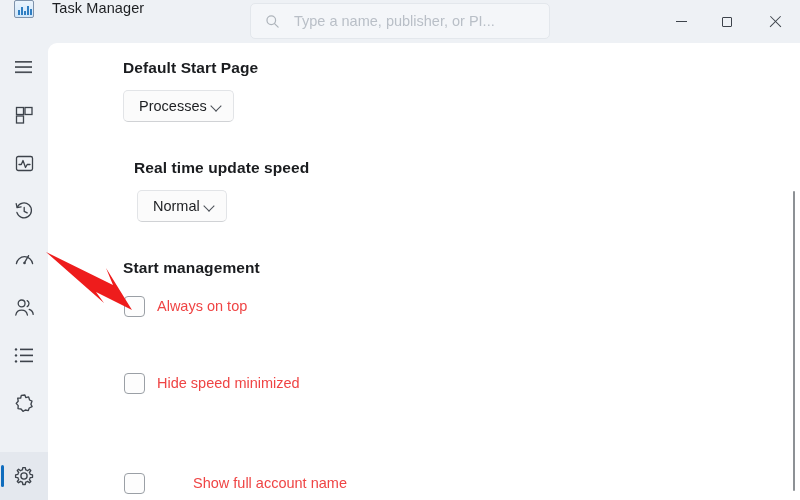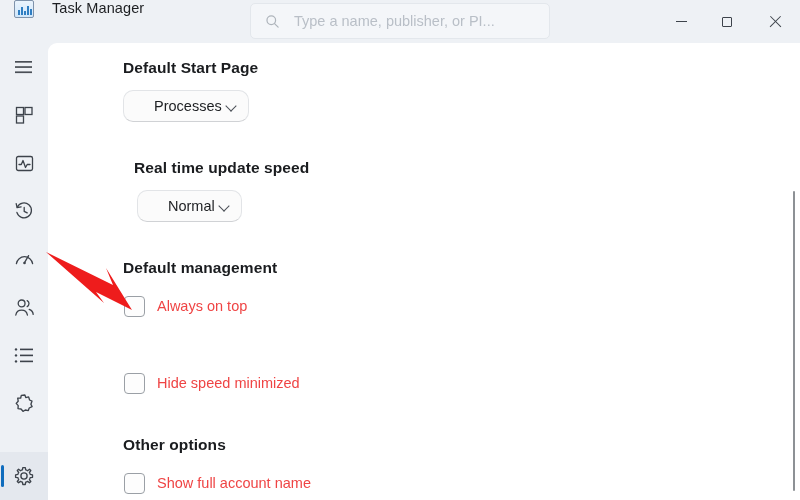--- a/index.html
+++ b/index.html
@@ -116,23 +116,23 @@
     color: #1a1c1f;
     letter-spacing: .1px;
     white-space: nowrap;
   }
   .combo {
     position: absolute;
     height: 32px;
     background: #fbfbfb;
     border: 1px solid #e2e4e7;
     border-bottom-color: #d0d2d5;
-    border-radius: 10px;
+    border-radius: 5px;
     display: flex; align-items: center;
-    padding: 0 10px 0 30px;
+    padding: 0 10px 0 15px;
     gap: 4px;
   }
   .combo .c-label { font-size: 14.5px; color: #1d1f22; white-space: nowrap; }
   .chev { width: 12px; height: 12px; position: relative; flex: none; }
   .chev:before {
     content:""; position:absolute; left:1px; top:2px;
     width: 7px; height: 7px;
     border-right: 1.3px solid #4a4f56;
     border-bottom: 1.3px solid #4a4f56;
     transform: rotate(45deg);
@@ -334,36 +334,35 @@
       <span class="c-label">Processes</span>
       <span class="chev"></span>
     </div>
 
     <div class="section-title" style="left:86px; top:116px;">Real time update speed</div>
     <div class="combo" style="left:75px; top:147px;margin-left:14px;">
       <span class="c-label">Normal</span>
       <span class="chev"></span>
     </div>
 
-    <div class="section-title" style="left:75px; top:216px;">Default management</div>
+    <div class="section-title" style="left:75px; top:216px;">Start management</div>
 
     <div class="checkrow" style="left:76px; top:252px;">
       <span class="cbox off"></span>
       <span class="check-label">Always on top</span>
     </div>
 
 
     <div class="checkrow" style="left:76px; top:329px;">
       <span class="cbox off"></span>
       <span class="check-label">Hide speed minimized</span>
     </div>
 
-    <div class="section-title" style="left:75px; top:393px;">Other options</div>
-
-    <div class="checkrow" style="left:76px; top:429px;">
+
+    <div class="checkrow" style="left:76px; top:429px;gap:36px;">
       <span class="cbox off"></span>
       <span class="check-label">Show full account name</span>
     </div>
 
     <div class="scrollbar"></div>
   </div>
 
   <div class="arrow-layer">
     <svg width="800" height="500" viewBox="0 0 800 500">
       <polygon points="46,252 113,285 106,268 132,310 96,292 104,303 46,252" fill="#ee1c1c"></polygon>

